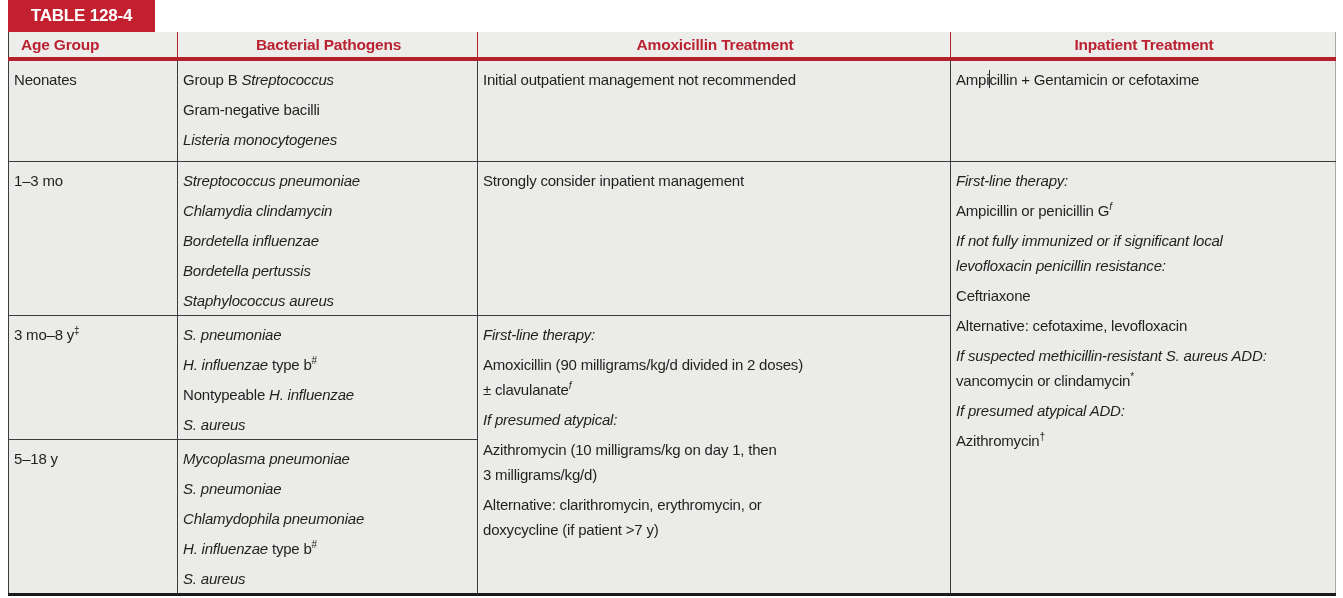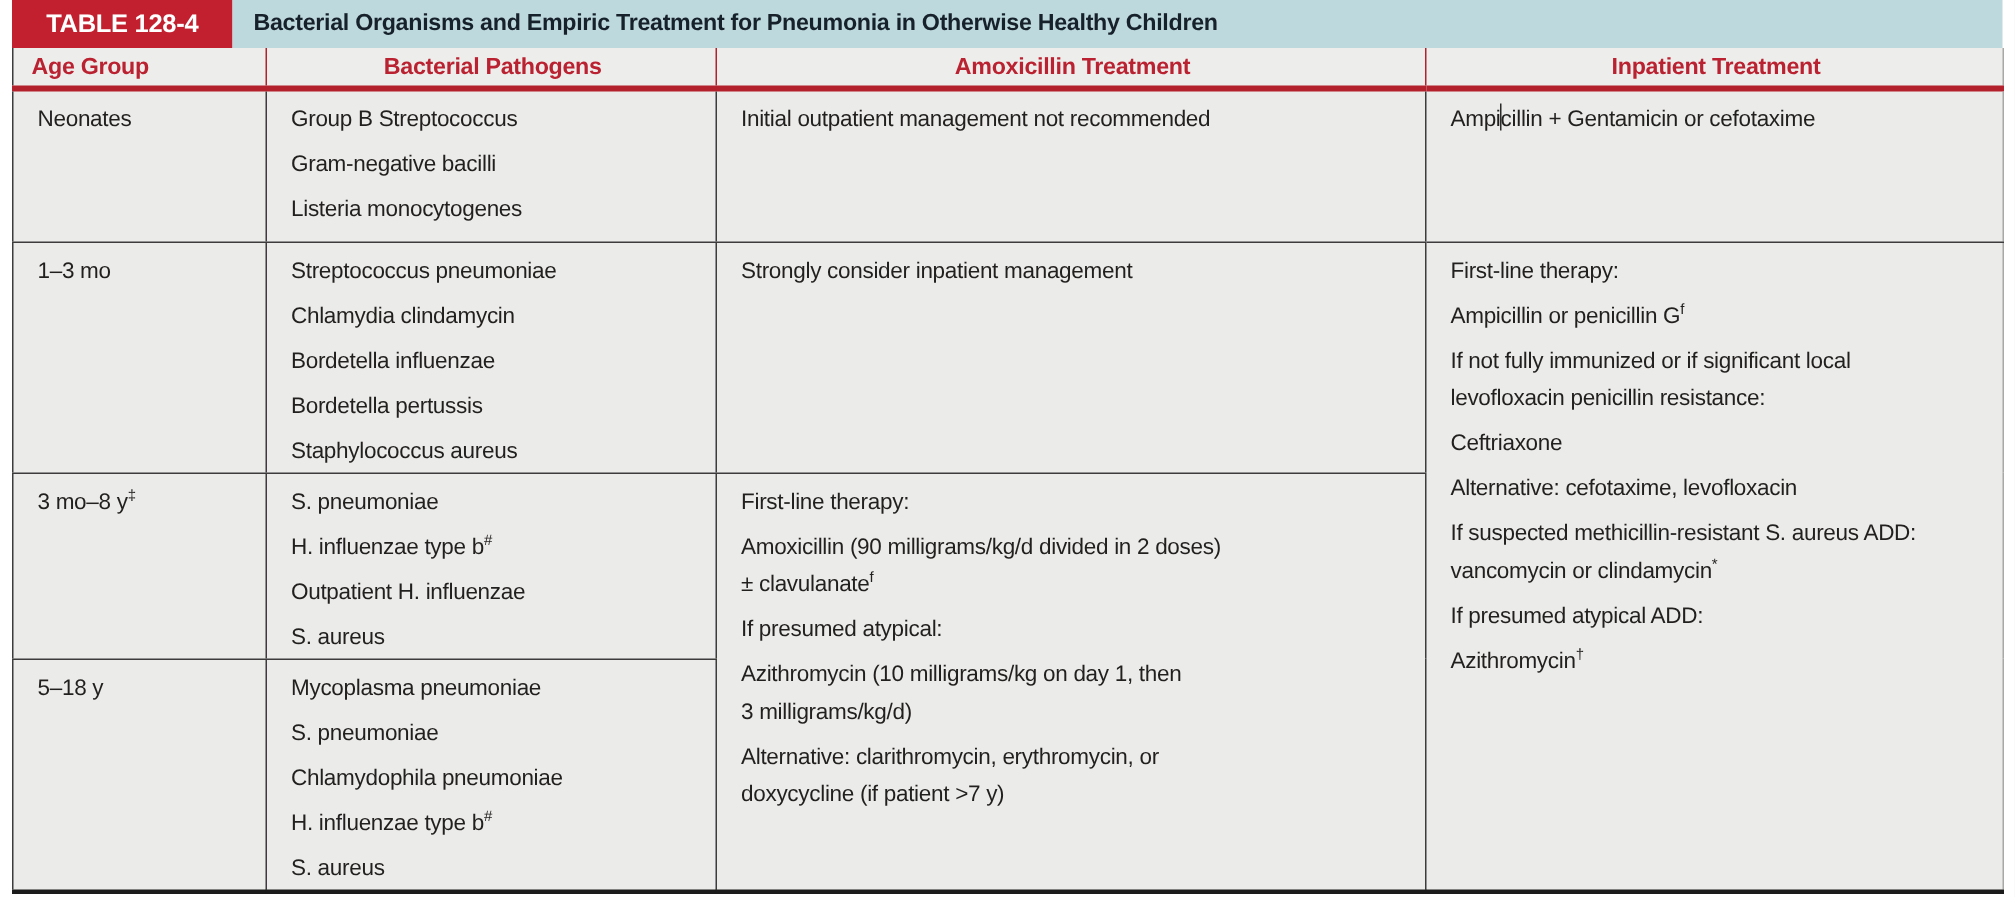--- a/index.html
+++ b/index.html
@@ -4,51 +4,50 @@
 <style>
   :root{
     --accent-red:#b3212d; --header-text-red:#bb2231; --label-bg:#c2202f;
     --title-bar:#bed9dd; --header-bg:#edeeec; --body-bg:#ebebe9;
     --text:#221f1f; --border:#3d3b3c; --title-text:#16212b;
   }
   html,body{margin:0;padding:0;background:#fff;}
   body{width:1343px;height:598px;position:relative;font-family:"Liberation Sans",sans-serif;overflow:hidden;}
   .table-wrap{position:absolute;left:8px;top:0;width:1327px;}
   
-  .title-bar{display:flex;height:32px;width:100%;}
+  .title-bar{display:flex;height:32px;width:100%;gap:48px;}
   .label-box{background:var(--label-bg);color:#fff;width:147px;flex:0 0 147px;display:flex;align-items:center;justify-content:center;
     font-weight:bold;font-size:17px;letter-spacing:-0.2px;}
   .title-text{background:var(--title-bar);flex:1;display:flex;align-items:center;padding-left:14px;
     font-weight:bold;font-size:15.5px;letter-spacing:-0.2px;color:var(--title-text);}
   
   table{border-collapse:collapse;table-layout:fixed;width:1327px;background:var(--body-bg);
     border-left:1px solid var(--border);border-right:1px solid #a8a8a6;border-bottom:3px solid #1b1b1b;}
   thead tr{height:27px;}
   th{background:var(--header-bg);color:var(--header-text-red);font-size:15.5px;font-weight:bold;text-align:left;
     padding:2px 10px 2px 12px;letter-spacing:-0.2px;border-bottom:4px solid var(--accent-red);vertical-align:middle;}
   th + th{border-left:1px solid var(--accent-red);text-align:center;}
-  td{vertical-align:top;padding:6px 10px 2px 16px;font-size:15px;color:var(--text);letter-spacing:-0.2px;}
+  td{vertical-align:top;padding:6px 10px 2px 5px;font-size:15px;color:var(--text);letter-spacing:-0.2px;}
   td + td{border-left:1px solid var(--border);}
   td.bb{border-bottom:1px solid var(--border);}
   tr.r0{height:102px;} tr.r1{height:148px;} tr.r2{height:124px;} tr.r3{height:155px;}
   .p{margin:0 0 5px 0;}
   .p:last-child{margin-bottom:0;}
   .ln{line-height:25px;white-space:nowrap;}
-  .it{}
+  .it{font-style:italic;}
   sup{font-size:10px;line-height:0;vertical-align:super;}
   .caret{display:inline-block;width:1px;height:18px;background:#2b2b2b;vertical-align:-3px;margin-right:-1px;}
 </style>
 </head>
 <body>
 
 <div class="table-wrap">
 
   <div class="title-bar">
     <div class="label-box">TABLE 128-4</div>
-    <div class="title-text">Bacterial Organisms and Empiric Treatment for Pneumonia in Otherwise Healthy Children</div>
   </div>
 
   <table>
     <colgroup>
       <col style="width:169px">
         <col style="width:300px">
         <col style="width:473px">
         <col style="width:385px">
     </colgroup>
     <thead>
@@ -110,21 +109,21 @@
         </td>
       </tr>
 
       <tr class="r2">
         <td class="bb">
           <div class="p ln"><span>3 mo–8 y</span><sup>‡</sup></div>
         </td>
         <td class="bb">
           <div class="p ln"><span class="it">S. pneumoniae</span></div>
           <div class="p ln"><span class="it">H. influenzae</span><span> type b</span><sup>#</sup></div>
-          <div class="p ln"><span>Outpatient </span><span class="it">H. influenzae</span></div>
+          <div class="p ln"><span>Nontypeable </span><span class="it">H. influenzae</span></div>
           <div class="p ln"><span class="it">S. aureus</span></div>
         </td>
         <td rowspan="2">
           <div class="p ln"><span class="it">First-line therapy:</span></div>
           <div class="p">
             <div class="ln"><span>Amoxicillin (90 milligrams/kg/d divided in 2 doses)</span></div>
             <div class="ln"><span>± clavulanate</span><sup class="it">f</sup></div>
           </div>
           <div class="p ln"><span class="it">If presumed atypical:</span></div>
           <div class="p">

